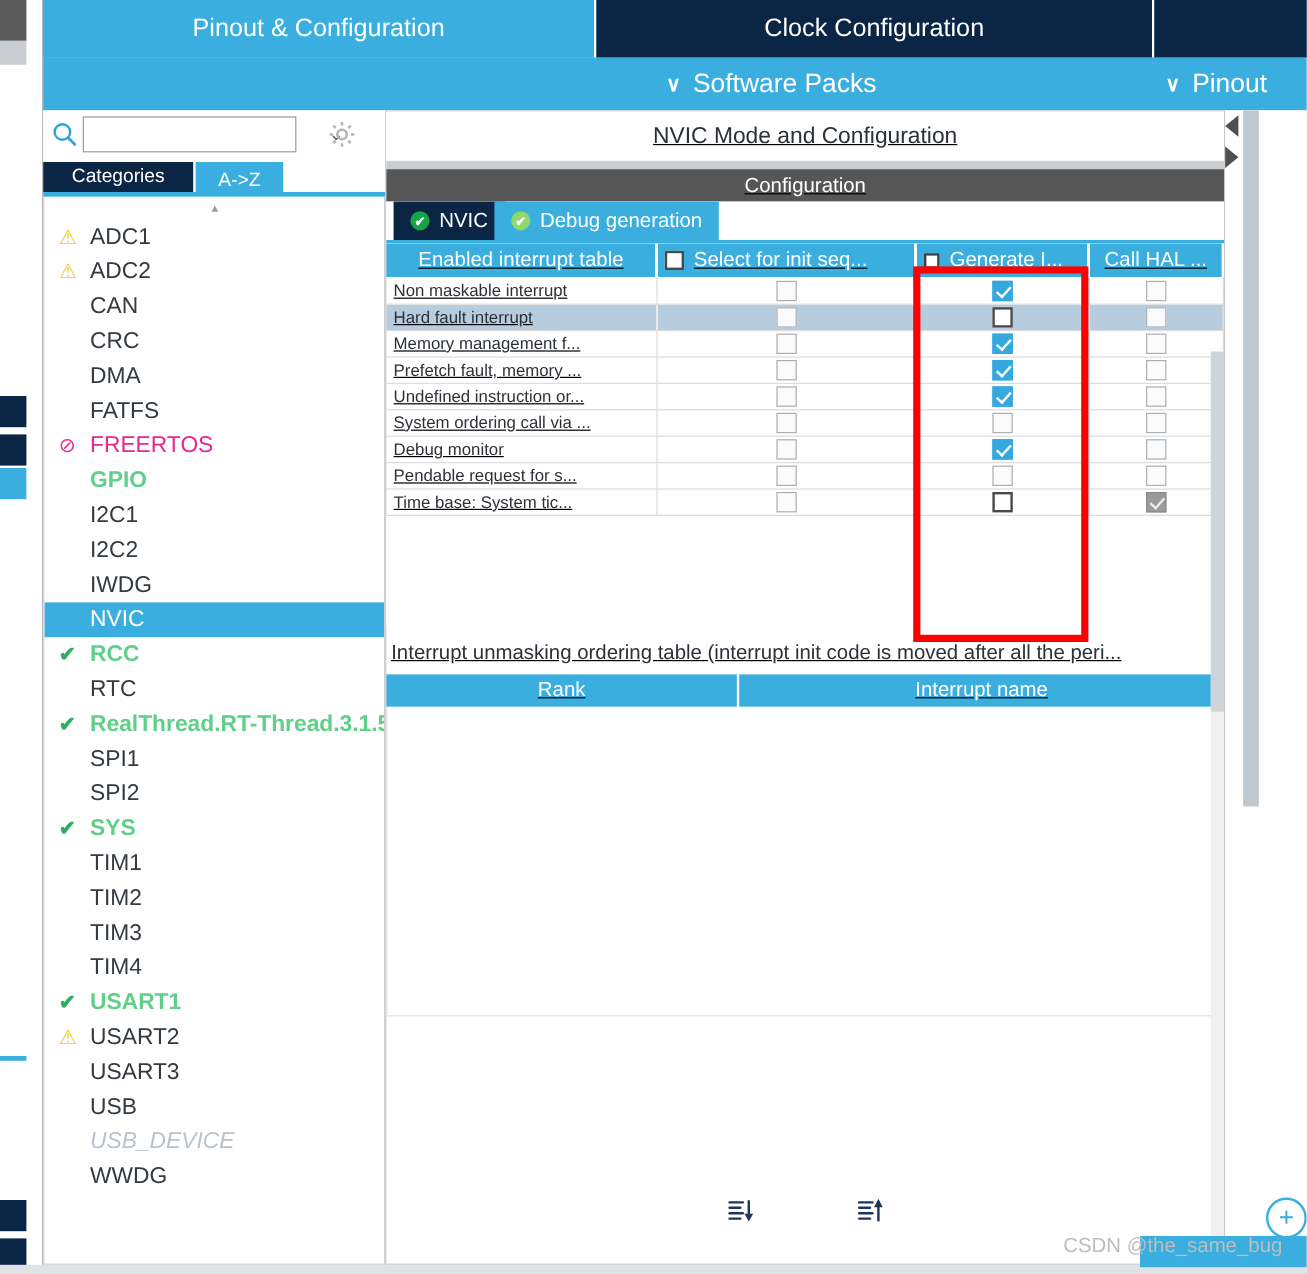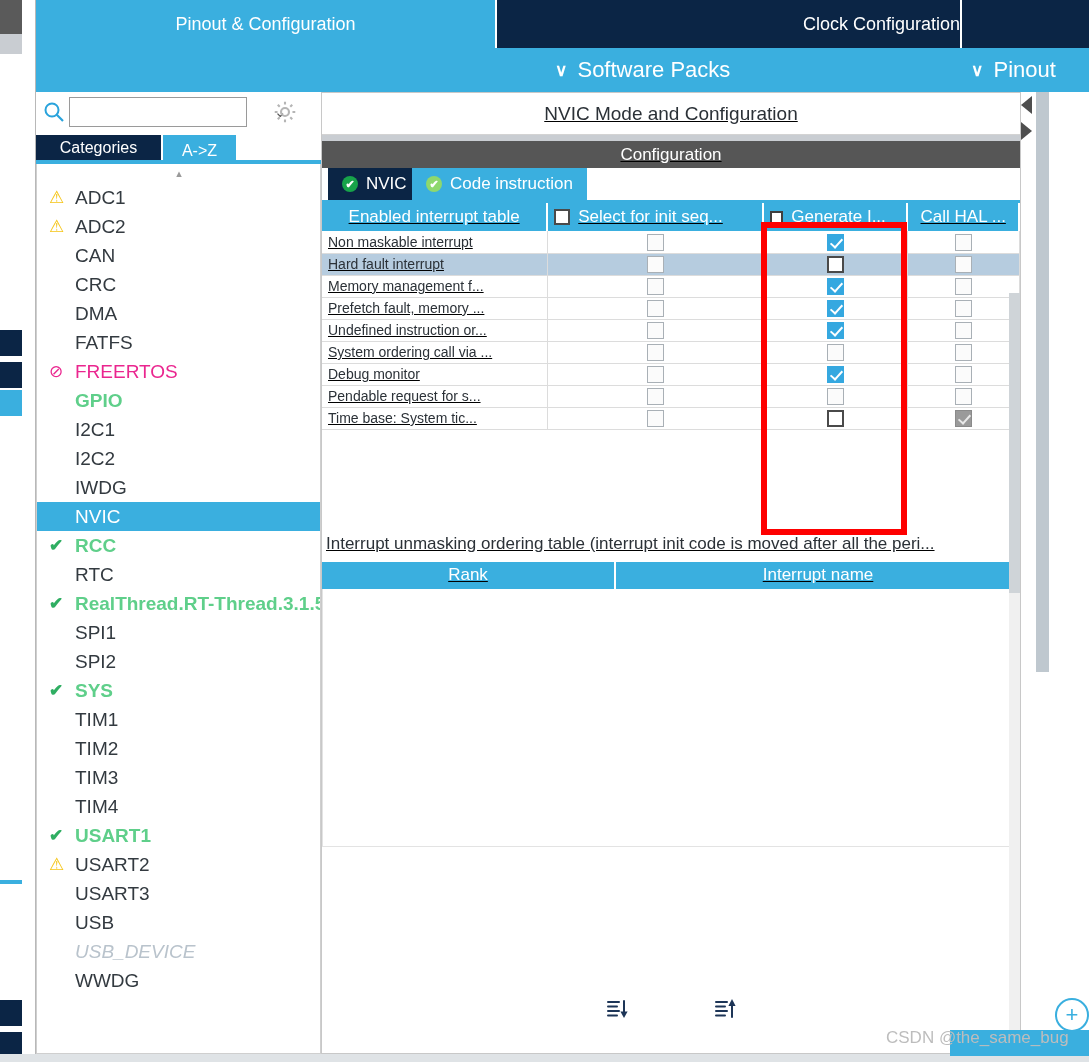--- a/index.html
+++ b/index.html
@@ -28,28 +28,28 @@
 
   
   .topbar {
     position: absolute; left: 36px; top: 0;
     width: 1053px; height: 48px;
     background: #3aafdf;
   }
   .tab {
     position: absolute; top: 0; height: 48px;
     display: flex; align-items: center; justify-content: center;
-    color: #ffffff; font-size: 18px;
+    color: #ffffff; font-size: 21px;
     border-right: 2px solid #ffffff;
   }
   .tab.active-light { background: #3aafdf; }
   .tab.active-dark { background: #0b2545; }
 
   #tab-pinout-config { left: 0; width: 461px; }
-  #tab-clock-config  { left: 461px; width: 465px; justify-content: flex-end; }
+  #tab-clock-config  { left: 461px; width: 465px; }
   #tab-extra         { left: 926px; width: 127px; border-right: none; }
 
   
   .subbar {
     position: absolute; left: 36px; top: 48px;
     width: 1053px; height: 44px;
     background: #3aafdf;
   }
   .subbar-item {
     position: absolute; top: 0; height: 44px;
@@ -535,21 +535,21 @@
     <div class="panel-gap"></div>
     <div class="config-header">Configuration</div>
 
     <div class="inner-tabs">
       <div class="itab" id="itab-nvic">
         <span class="tick-badge">✔</span>
         <span>NVIC</span>
       </div>
       <div class="itab" id="itab-codegen">
         <span class="tick-badge">✔</span>
-        <span>Code instruction</span>
+        <span>Debug generation</span>
       </div>
     </div>
     <div class="itab-underline"></div>
 
     <table class="itable">
       <colgroup>
         <col style="width:222px">
           <col style="width:213px">
         <col style="width:142px">
           <col style="width:110px">

